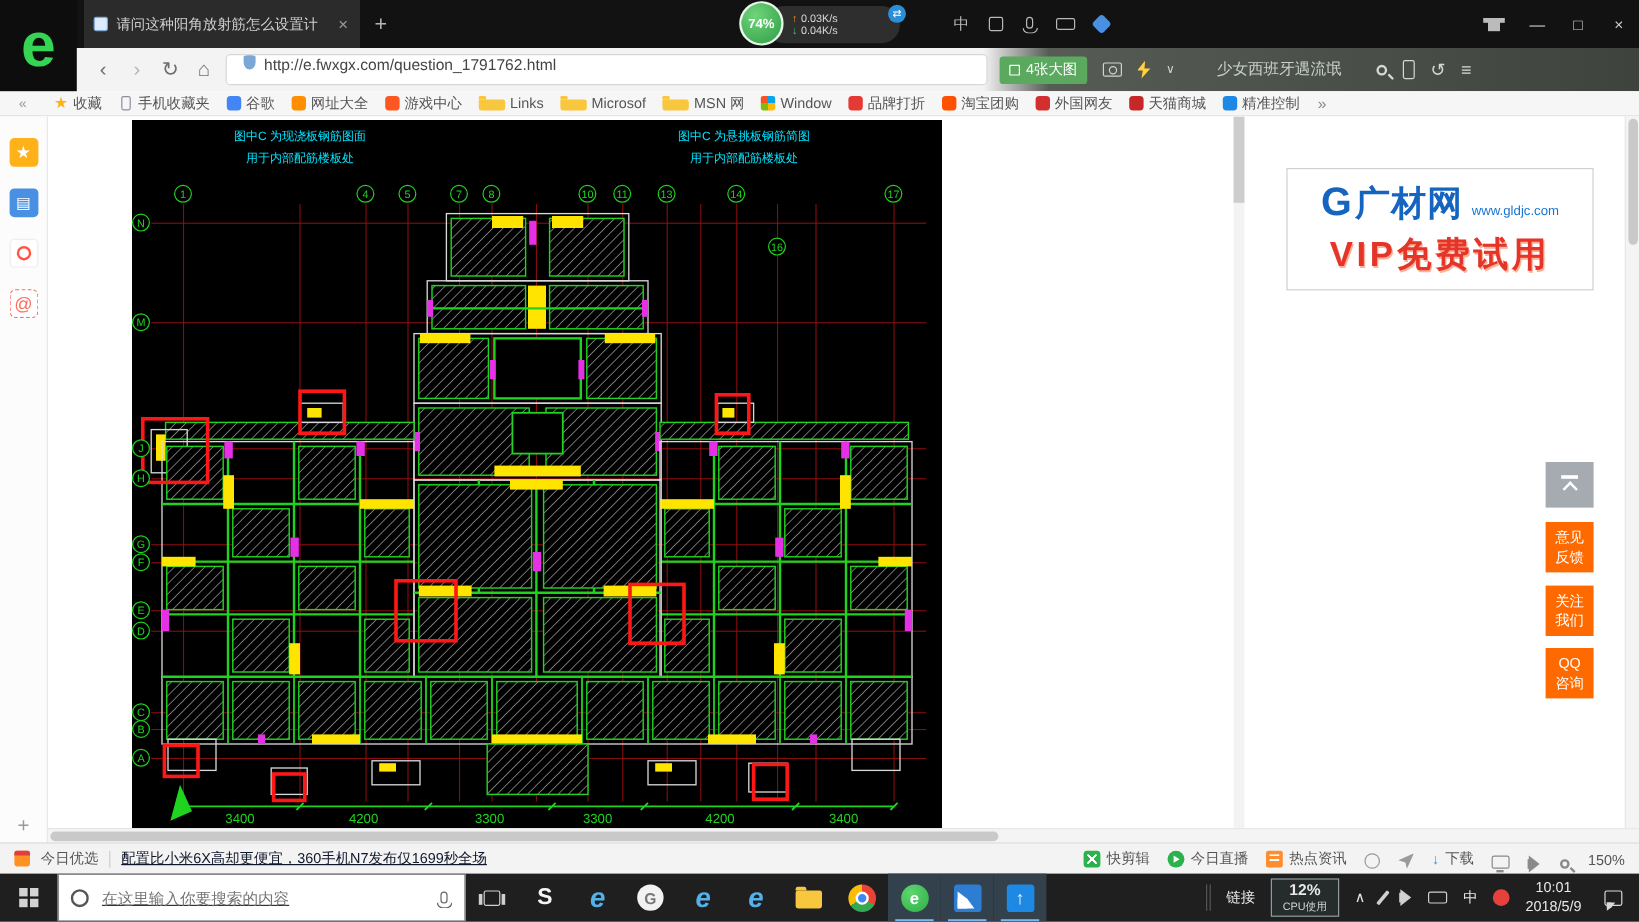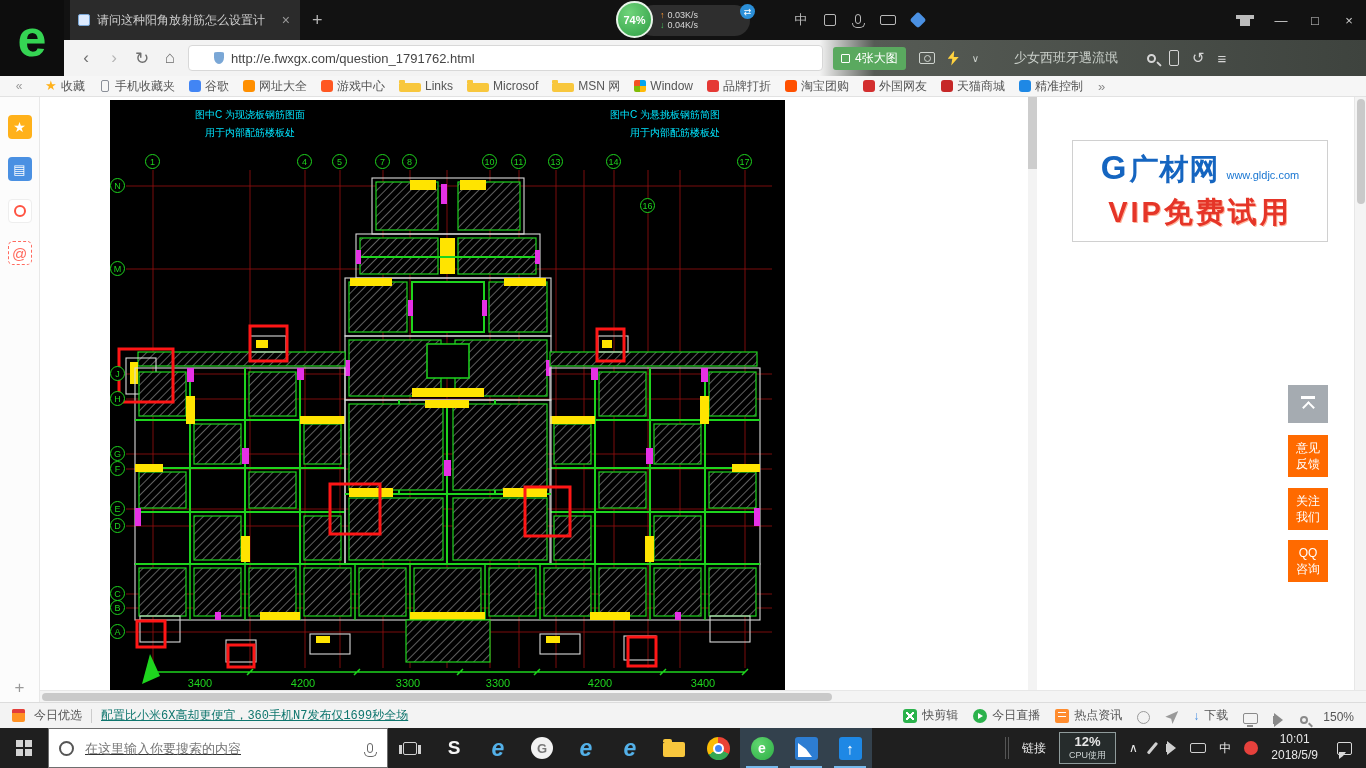--- a/index.html
+++ b/index.html
@@ -29,21 +29,21 @@
   .supicon{width:12px;height:12px;border:1.5px solid #b9b9b9;border-radius:2px;}
   .win-controls{margin-left:auto;display:flex;align-items:center;gap:0;}
   .shirt{width:10px;height:11px;background:#bbb;position:relative;margin:0 14px;}
   .shirt::before{content:'';position:absolute;left:-4px;top:0;width:18px;height:4px;background:#bbb;}
   .wc{width:34px;height:40px;display:flex;align-items:center;justify-content:center;color:#cfcfcf;font-size:13px;}
 
   
   .addrbar{position:absolute;left:0;top:40px;width:100%;height:36px;display:flex;align-items:center;padding-left:72px;background:linear-gradient(90deg,#f3f3f3 0%,#f3f3f3 60%,#565b55 64%,#3e433e 100%);}
   .nav-btn{width:28px;text-align:center;color:#6e6e6e;font-size:17px;}
   .nav-btn.dis{color:#b5b5b5;}
-  .urlbox{width:635px;height:26px;background:#fff;border:1px solid #d8d8d8;border-radius:4px;display:flex;align-items:center;gap:7px;padding:0 25px;margin:0 10px 0 4px;font-size:13px;color:#454545;}
+  .urlbox{width:635px;height:26px;background:#fff;border:1px solid #d8d8d8;border-radius:4px;display:flex;gap:7px;padding:0 14px;margin:0 10px 0 4px;font-size:13px;color:#454545;}
   .shield{width:10px;height:12px;background:#7aa7d6;border-radius:5px 5px 7px 7px/2px 2px 9px 9px;}
   .addr-right{display:flex;align-items:center;gap:13px;color:#d8ddd8;}
   .imgbadge{background:#5aa95f;color:#fff;font-size:12px;padding:3px 8px;border-radius:3px;display:flex;align-items:center;gap:5px;}
   .badge-ic{width:9px;height:9px;border:1.5px solid #fff;border-radius:1px;}
   .cam{width:16px;height:12px;border:1.5px solid #cfd4cf;border-radius:2px;position:relative;}
   .cam::after{content:'';position:absolute;left:4px;top:2px;width:5px;height:5px;border:1.5px solid #cfd4cf;border-radius:50%;}
   .bolt{width:11px;height:15px;background:#ffd23f;clip-path:polygon(60% 0,0 55%,42% 55%,32% 100%,100% 44%,55% 44%);}
   .caret{font-size:10px;color:#cfd4cf;}
   .phrase{color:#c9cfc9;font-size:13px;margin:0 16px 0 22px;white-space:nowrap;}
   .mag{width:9px;height:9px;border:2px solid #d6d6d6;border-radius:50%;position:relative;}
@@ -77,21 +77,21 @@
 
   
   .content{position:absolute;left:40px;top:97px;width:1314px;height:593px;background:#fff;overflow:hidden;}
   .cad{position:absolute;left:70px;top:3px;width:675px;height:594px;background:#000;}
   .cad svg{display:block;}
   #cad-overlay{position:absolute;left:0;top:0;width:675px;height:594px;pointer-events:none;}
   .axnum,.axlet{position:absolute;width:15px;height:15px;margin:-8px 0 0 -8px;border:1px solid #1ed41e;border-radius:50%;color:#1ed41e;font-size:9px;display:flex;align-items:center;justify-content:center;background:#000;}
   .dim{position:absolute;transform:translateX(-50%);color:#1ed41e;font-size:11px;top:577px;}
   .cnote{position:absolute;color:#00e5ff;font-size:10px;text-align:center;line-height:1.8;width:180px;}
   .cnote.l{left:50px;top:6px;}
-  .cnote.r{left:430px;top:6px;text-align:right;}
+  .cnote.r{left:420px;top:6px;}
   .inner-scroll{position:absolute;left:988px;top:0;width:9px;height:100%;background:#f3f3f3;}
   .inner-thumb{width:9px;height:72px;background:#cdcdcd;}
   .ad{position:absolute;left:1032px;top:43px;width:256px;height:102px;border:1px solid #d0d0d0;background:#fff;display:flex;flex-direction:column;align-items:center;justify-content:center;}
   .ad-top{display:flex;align-items:baseline;gap:3px;}
   .ad-g{color:#1565c0;font-size:33px;font-weight:800;}
   .ad-brand{color:#1565c0;font-size:29px;font-weight:800;letter-spacing:1px;}
   .ad-domain{color:#1976d2;font-size:11px;margin-left:4px;}
   .ad-vip{color:#e53528;font-size:29px;font-weight:800;letter-spacing:3px;margin-top:3px;text-shadow:1px 1px 0 #ffb199;}
   .fb{position:absolute;left:1248px;width:40px;color:#fff;font-size:12px;text-align:center;line-height:1.35;display:flex;flex-direction:column;align-items:center;justify-content:center;}
   .fb.topbtn{top:288px;height:38px;background:#a5abb1;}
@@ -105,21 +105,21 @@
   .vscroll{position:absolute;right:0;top:97px;width:12px;height:593px;background:#f4f4f4;border-left:1px solid #e7e7e7;}
   .vthumb{margin:2px;width:8px;height:105px;background:#c9c9c9;border-radius:5px;}
   .hscroll{position:absolute;left:40px;top:690px;width:1326px;height:12px;background:#f4f4f4;border-top:1px solid #e7e7e7;}
   .hthumb{margin:2px;width:790px;height:8px;background:#c9c9c9;border-radius:5px;}
 
   
   .infobar{position:absolute;left:0;top:702px;width:100%;height:26px;background:#f3f3f3;border-top:1px solid #dcdcdc;display:flex;align-items:center;font-size:12px;color:#555;padding:0 12px;gap:9px;}
   .cal{width:13px;height:13px;background:#ff9123;border-radius:2px;position:relative;}
   .cal::before{content:'';position:absolute;top:0;left:0;right:0;height:4px;background:#e23c3c;border-radius:2px 2px 0 0;}
   .ib-sep{width:1px;height:14px;background:#ccc;}
-  .headline{color:#0f766e;text-decoration:underline;font-family:Liberation Mono, monospace;}
+  .headline{color:#0f172a;text-decoration:underline;}
   .ib-right{margin-left:auto;display:flex;align-items:flex-end;gap:15px;color:#555;}
   .ibitem{display:flex;align-items:center;gap:5px;}
   .clip-ic{width:14px;height:14px;background:#2bb24c;border-radius:3px;position:relative;}
   .clip-ic::before{content:'';position:absolute;inset:3px;background:linear-gradient(45deg,transparent 42%,#fff 42% 58%,transparent 58%),linear-gradient(-45deg,transparent 42%,#fff 42% 58%,transparent 58%);}
   .play-ic{width:14px;height:14px;border-radius:50%;background:#2bb24c;position:relative;}
   .play-ic::after{content:'';position:absolute;left:5px;top:4px;border:3.5px solid transparent;border-left:5.5px solid #fff;}
   .news-ic{width:14px;height:14px;background:#ff8c2e;border-radius:2px;position:relative;}
   .news-ic::before{content:'';position:absolute;inset:3px;background:repeating-linear-gradient(#fff 0 1.5px,transparent 1.5px 4px);}
   .globe{width:13px;height:13px;border:1.5px solid #9a9a9a;border-radius:50%;}
   .plane{width:13px;height:13px;background:#9a9a9a;clip-path:polygon(0 45%,100% 0,55% 100%,45% 60%);}

